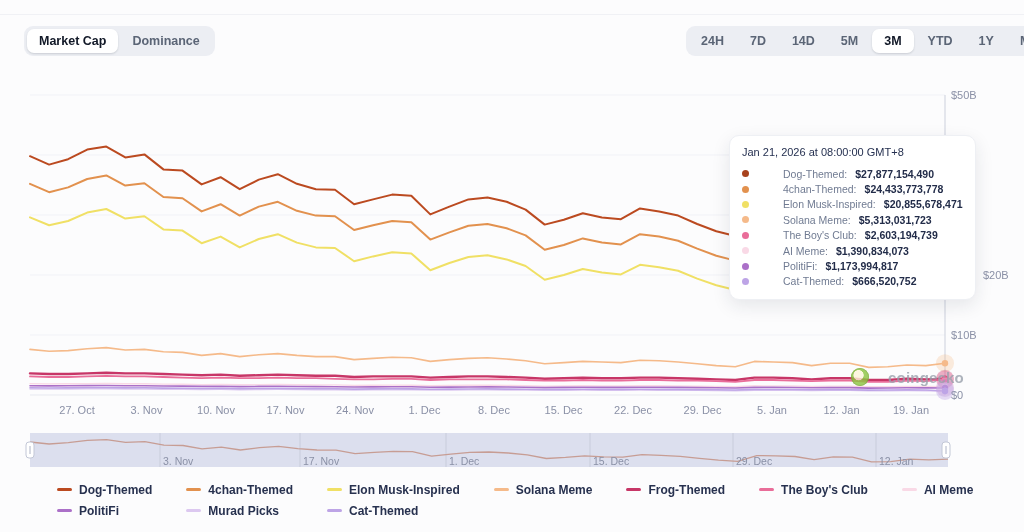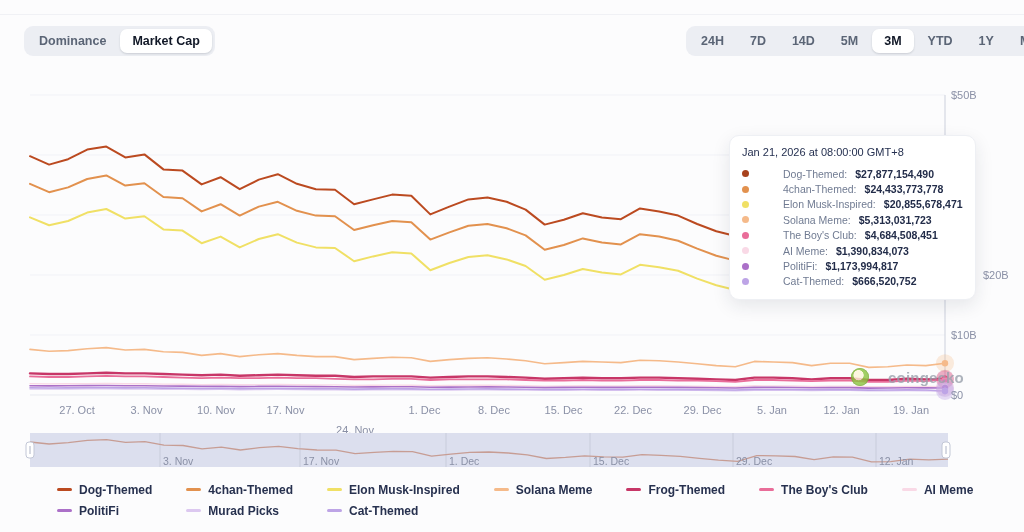--- a/index.html
+++ b/index.html
@@ -71,22 +71,22 @@
   }
   .lg-item { display:flex; align-items:center; gap:7px; font-size:12px; font-weight:700; color:#27314f; height:15px; cursor:pointer; white-space:nowrap; }
   .lg-dash { width:15px; height:3px; border-radius:2px; flex:none; }
 </style>
 </head>
 <body>
 
 <div class="top-rule"></div>
 
 <div class="toggle-group" id="metric-toggle">
+    <button class="toggle-btn active">Market Cap</button>
     <button class="toggle-btn">Dominance</button>
-    <button class="toggle-btn active">Market Cap</button>
   </div>
 <div class="toggle-group" id="range-toggle">
     <button class="toggle-btn">24H</button>
     <button class="toggle-btn">7D</button>
     <button class="toggle-btn">14D</button>
     <button class="toggle-btn">5M</button>
     <button class="toggle-btn active">3M</button>
     <button class="toggle-btn">YTD</button>
     <button class="toggle-btn">1Y</button>
     <button class="toggle-btn">Max</button>
@@ -139,21 +139,21 @@
     <span class="y-label" style="top: 209px;">$30B</span>
     <span class="y-label" style="top: 269px; padding-left: 32px;">$20B</span>
     <span class="y-label" style="top: 329px;">$10B</span>
     <span class="y-label" style="top: 389px;">$0</span>
   </div>
 <div id="x-labels">
     <span class="x-label" style="left: 77px;">27. Oct</span>
     <span class="x-label" style="left: 146.5px;">3. Nov</span>
     <span class="x-label" style="left: 216px;">10. Nov</span>
     <span class="x-label" style="left: 285.5px;">17. Nov</span>
-    <span class="x-label" style="left: 355px; margin-top: 20px;">24. Nov</span>
+    <span class="x-label" style="left: 355px;">24. Nov</span>
     <span class="x-label" style="left: 424.5px;">1. Dec</span>
     <span class="x-label" style="left: 494px;">8. Dec</span>
     <span class="x-label" style="left: 563.5px;">15. Dec</span>
     <span class="x-label" style="left: 633px;">22. Dec</span>
     <span class="x-label" style="left: 702.5px;">29. Dec</span>
     <span class="x-label" style="left: 772px;">5. Jan</span>
     <span class="x-label" style="left: 841.5px;">12. Jan</span>
     <span class="x-label" style="left: 911px;">19. Jan</span>
   </div>
 
@@ -176,21 +176,21 @@
         <span class="tt-value">$20,855,678,471</span>
       </div>
       <div class="tt-row">
         <span class="tt-dot" style="background: rgb(245, 186, 138);"></span>
         <span class="tt-label">Solana Meme:</span>
         <span class="tt-value">$5,313,031,723</span>
       </div>
       <div class="tt-row">
         <span class="tt-dot" style="background: rgb(233, 109, 153);"></span>
         <span class="tt-label">The Boy's Club:</span>
-        <span class="tt-value">$4,684,508,451</span>
+        <span class="tt-value">$2,603,194,739</span>
       </div>
       <div class="tt-row">
         <span class="tt-dot" style="background: rgb(249, 217, 230);"></span>
         <span class="tt-label">AI Meme:</span>
         <span class="tt-value">$1,390,834,073</span>
       </div>
       <div class="tt-row">
         <span class="tt-dot" style="background: rgb(171, 112, 200);"></span>
         <span class="tt-label">PolitiFi:</span>
         <span class="tt-value">$1,173,994,817</span>

